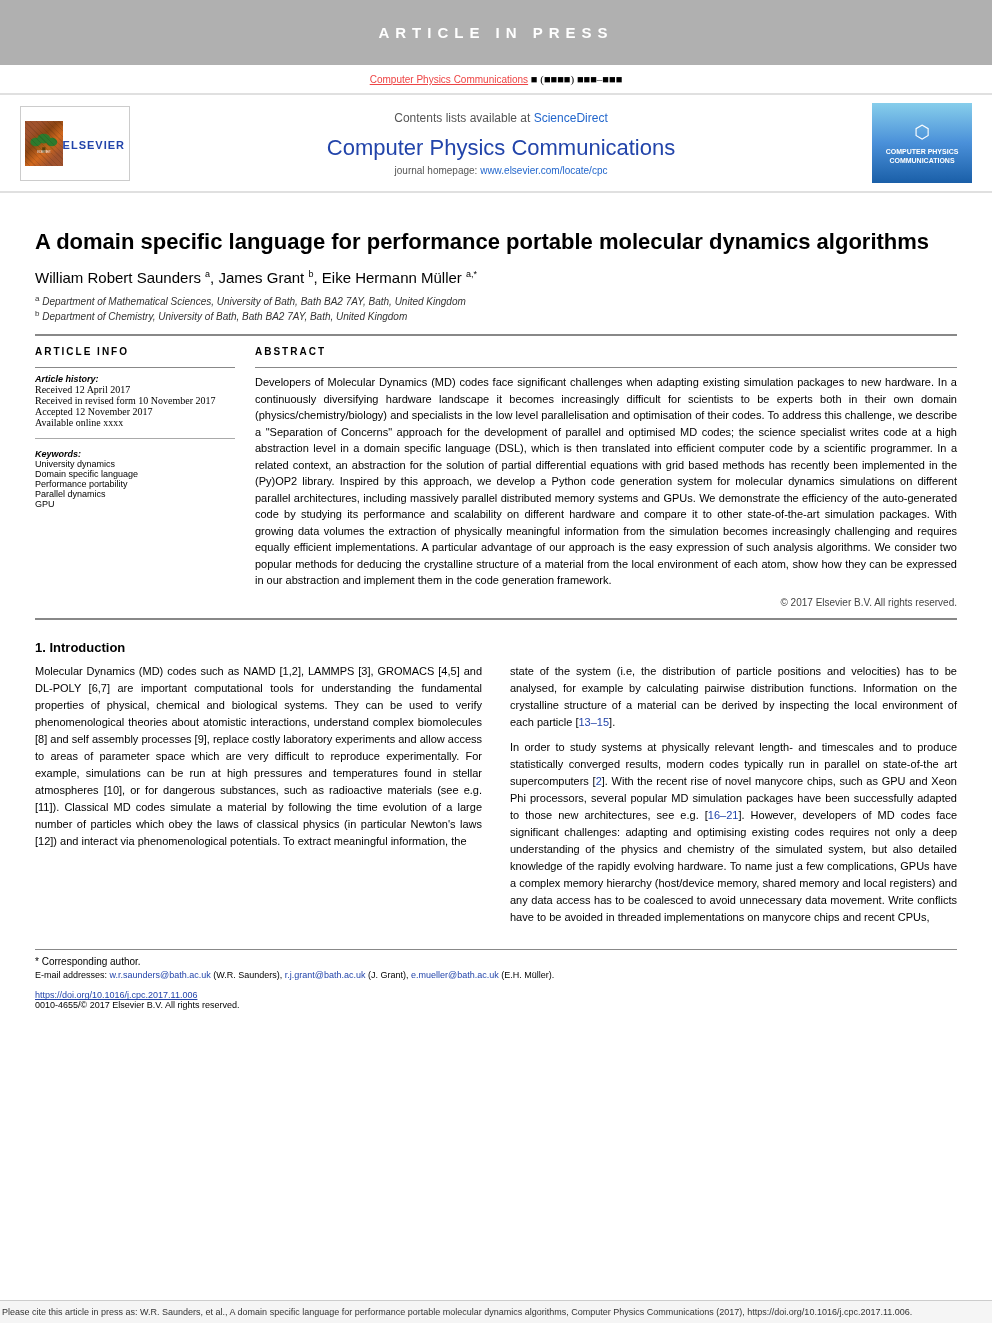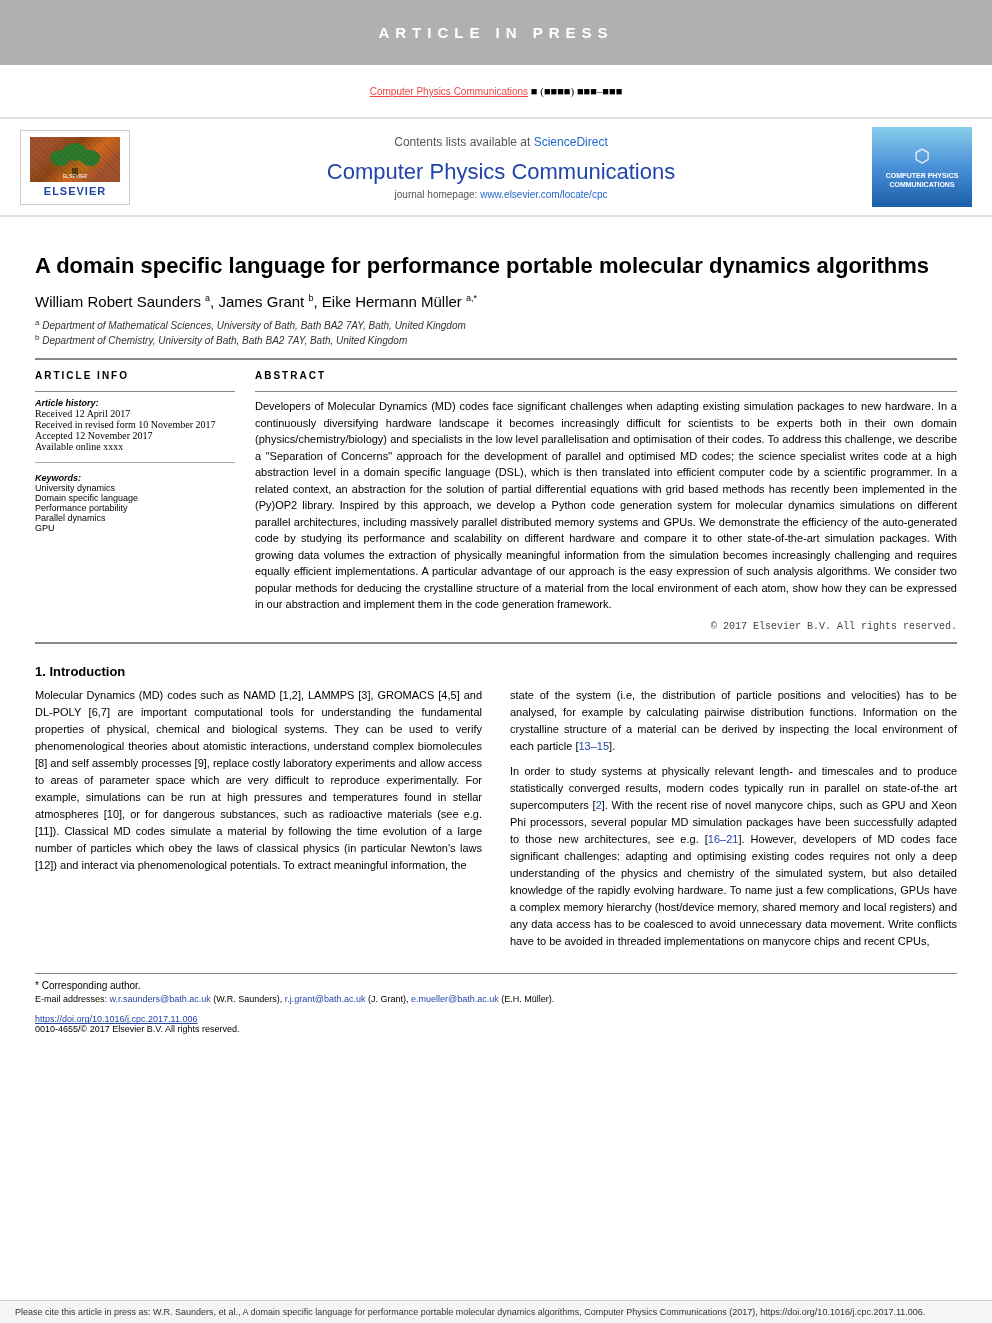--- a/index.html
+++ b/index.html
@@ -22,21 +22,21 @@
       font-size: 15px;
       font-weight: bold;
       letter-spacing: 6px;
       color: #fff;
       text-transform: uppercase;
     }
 
     
     .journal-link-bar {
       text-align: center;
-      padding: 20px;
+      padding: 8px;
       font-size: 11px;
       background: #fff;
     }
     .journal-link-bar a {
       color: #e44;
       text-decoration: underline;
       font-family: Arial, sans-serif;
       font-size: 10px;
     }
 
@@ -48,21 +48,21 @@
       border-top: 2px solid #e0e0e0;
       border-bottom: 2px solid #e0e0e0;
       background: #fff;
     }
     .elsevier-logo-box {
       border: 1px solid #ccc;
       padding: 4px;
       width: 110px;
       height: 75px;
       display: flex;
-      flex-direction: column;
+      flex-direction: row;
       align-items: center;
       justify-content: center;
     }
     .elsevier-logo-img {
       width: 90px;
       height: 45px;
       background: linear-gradient(135deg, #a0522d 20%, #8B4513 40%, #d2691e 60%, #a0522d 80%);
       display: flex;
       align-items: center;
       justify-content: center;
@@ -253,21 +253,21 @@
       font-size: 11px;
       text-align: justify;
       line-height: 1.5;
       color: #000;
       font-family: Arial, sans-serif;
     }
 
     .copyright-line {
       text-align: right;
       font-size: 10px;
-      font-family: Liberation Mono, monospace;
+      font-family: Liberation Sans, sans-serif;
       color: #444;
       margin-top: 8px;
     }
 
     
     .intro-section {
       margin-top: 20px;
     }
     .section-number-title {
       font-size: 13px;
@@ -323,21 +323,21 @@
     .issn-line { font-size: 9px; color: #000; }
 
     
     .bottom-citation {
       position: fixed;
       bottom: 0;
       left: 0;
       width: 992px;
       background: #f5f5f5;
       border-top: 1px solid #ccc;
-      padding: 6px 15px;
+      padding: 6px 2px;
       font-size: 9px;
       font-family: Arial, sans-serif;
       color: #333;
     }
   </style>
 </head>
 <body>
 
 <div class="article-in-press-banner">ARTICLE IN PRESS</div>
 

